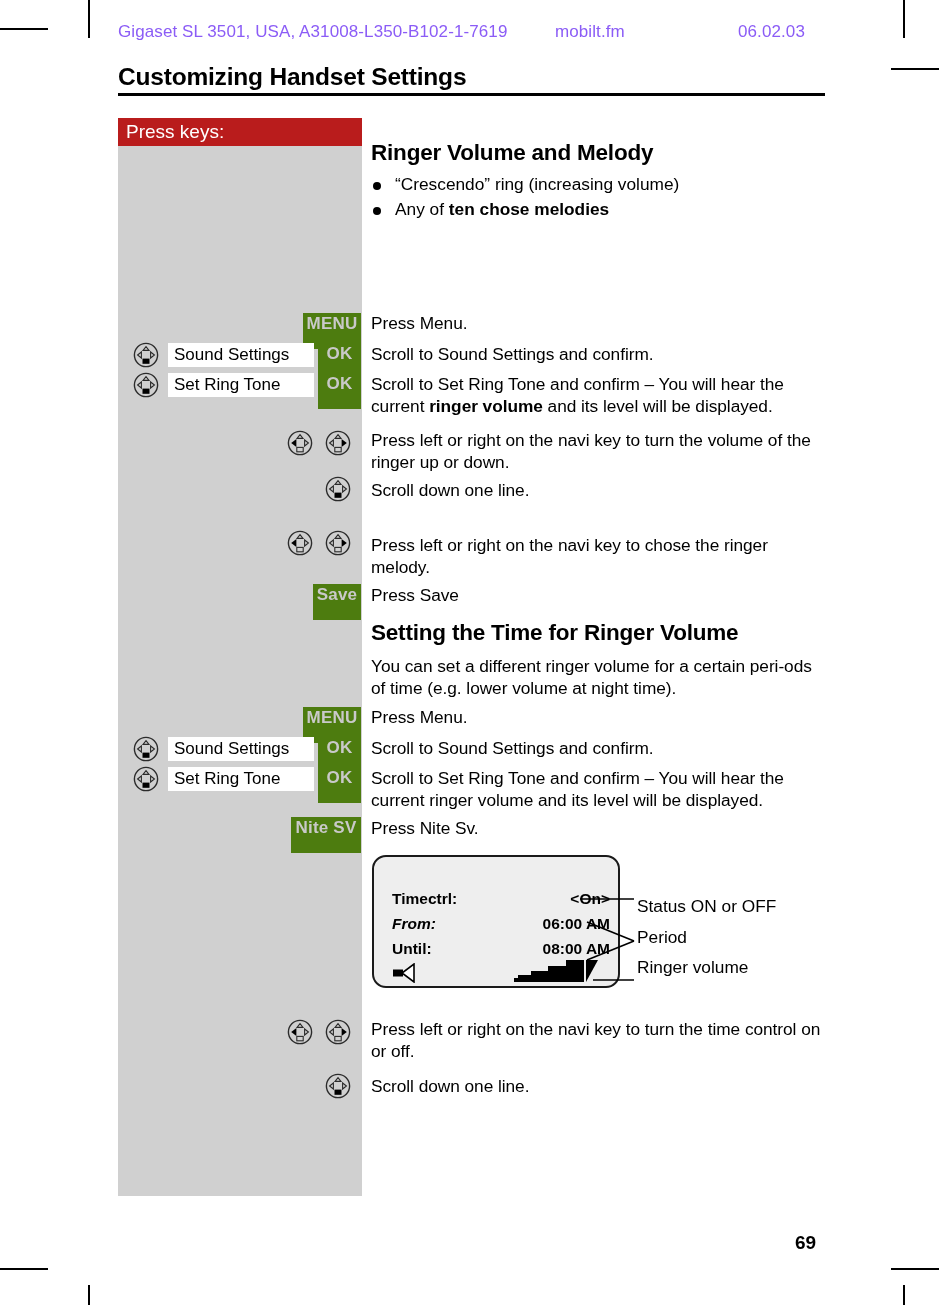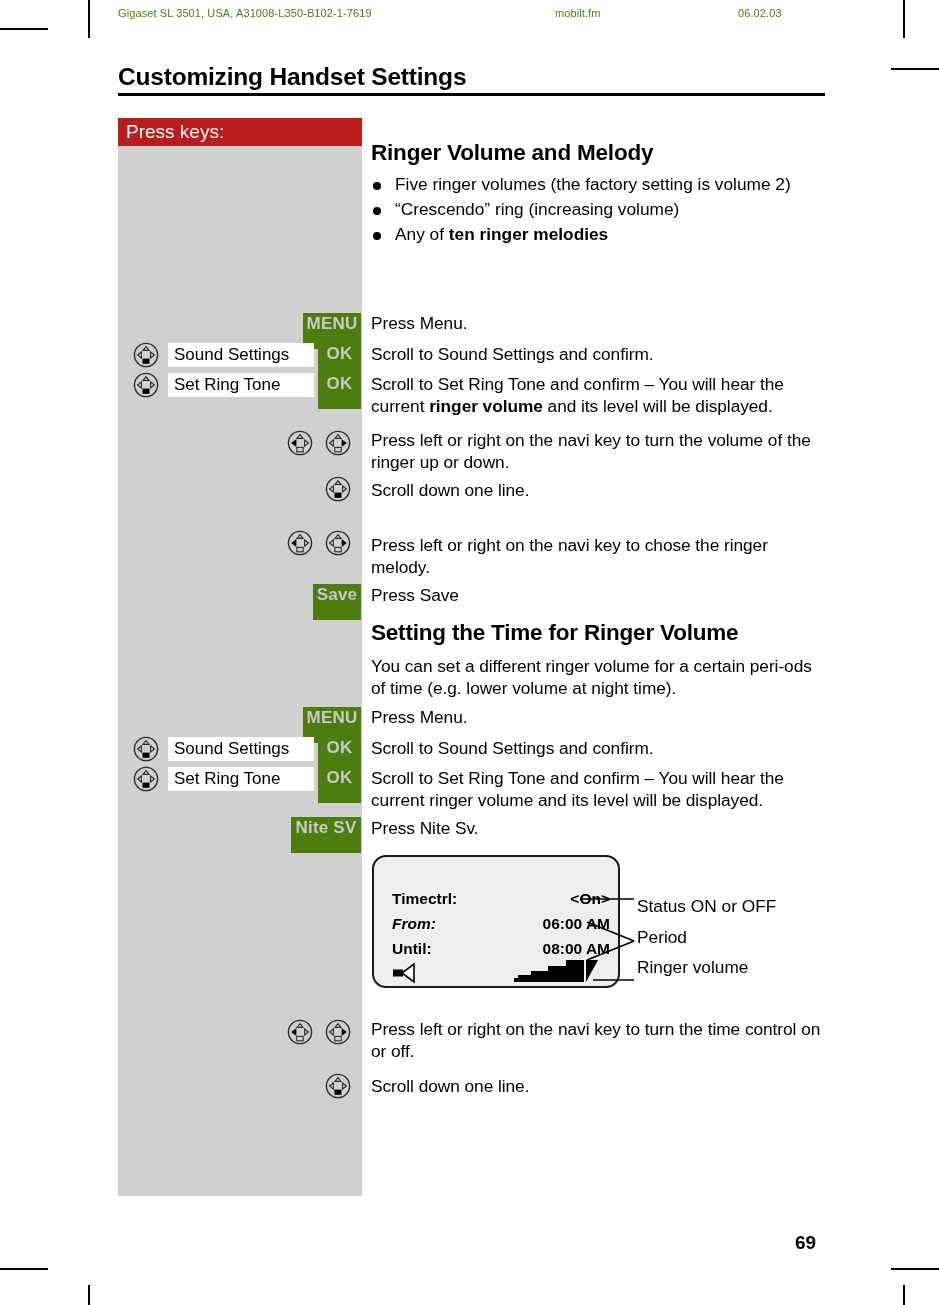--- a/index.html
+++ b/index.html
@@ -17,26 +17,26 @@
   }
 
   
   .crop { position: absolute; background: #000; }
   .crop-v { width: 2px; height: 38px; }
   .crop-h { width: 48px; height: 2px; }
 
   
   .runhead {
     position: absolute;
-    top: 7px;
+    top: 22px;
     left: 118px;
     right: 110px;
     height: 22px;
-    font-size: 11px;
-    color: #4d7c0f;
+    font-size: 17px;
+    color: #8b5cf6;
     letter-spacing: 0.1px;
   }
   .runhead .rh-left { position: absolute; left: 0; top: 0; }
   .runhead .rh-mid  { position: absolute; left: 437px; top: 0; }
   .runhead .rh-right{ position: absolute; left: 620px; top: 0; }
 
   
   .chapter-title {
     position: absolute;
     top: 63px;
@@ -355,23 +355,22 @@
     <polygon points="13,4.6 16,8.4 10,8.4" fill="none" stroke="#2b2b2b" stroke-width="1.1"></polygon>
     <polygon points="4.6,13 8.4,10 8.4,16" fill="none" stroke="#2b2b2b" stroke-width="1.1"></polygon>
     <polygon points="21.4,13 17.6,10 17.6,16" fill="none" stroke="#2b2b2b" stroke-width="1.1"></polygon>
     <rect x="9.5" y="16.6" width="7" height="5.2" fill="#000000"></rect>
   </svg>
 </div>
 
 <div class="body-col">
   <h2 class="sec">Ringer Volume and Melody</h2>
   <ul class="bullets">
-    <li>Five ringer volumes (the factory setting is volume 2)</li>
     <li>“Crescendo” ring (increasing volume)</li>
-    <li><span>Any of </span><b>ten ringer melodies</b></li>
+    <li><span>Any of </span><b>ten chose melodies</b></li>
   </ul>
 </div>
 
 <div class="step" style="top:313px;">Press Menu.</div>
 <div class="step" style="top:344px;">Scroll to Sound Settings and confirm.</div>
 <div class="step" style="top:374px;"><span>Scroll to Set Ring Tone and confirm – You will hear the current </span><b>ringer volume</b><span> and its level will be displayed.</span></div>
 <div class="step" style="top:430px;">Press left or right on the navi key to turn the volume of the ringer up or down.</div>
 <div class="step" style="top:480px;">Scroll down one line.</div>
 <div class="step" style="top:535px;">Press left or right on the navi key to chose the ringer melody.</div>
 <div class="step" style="top:585px;">Press Save</div>

